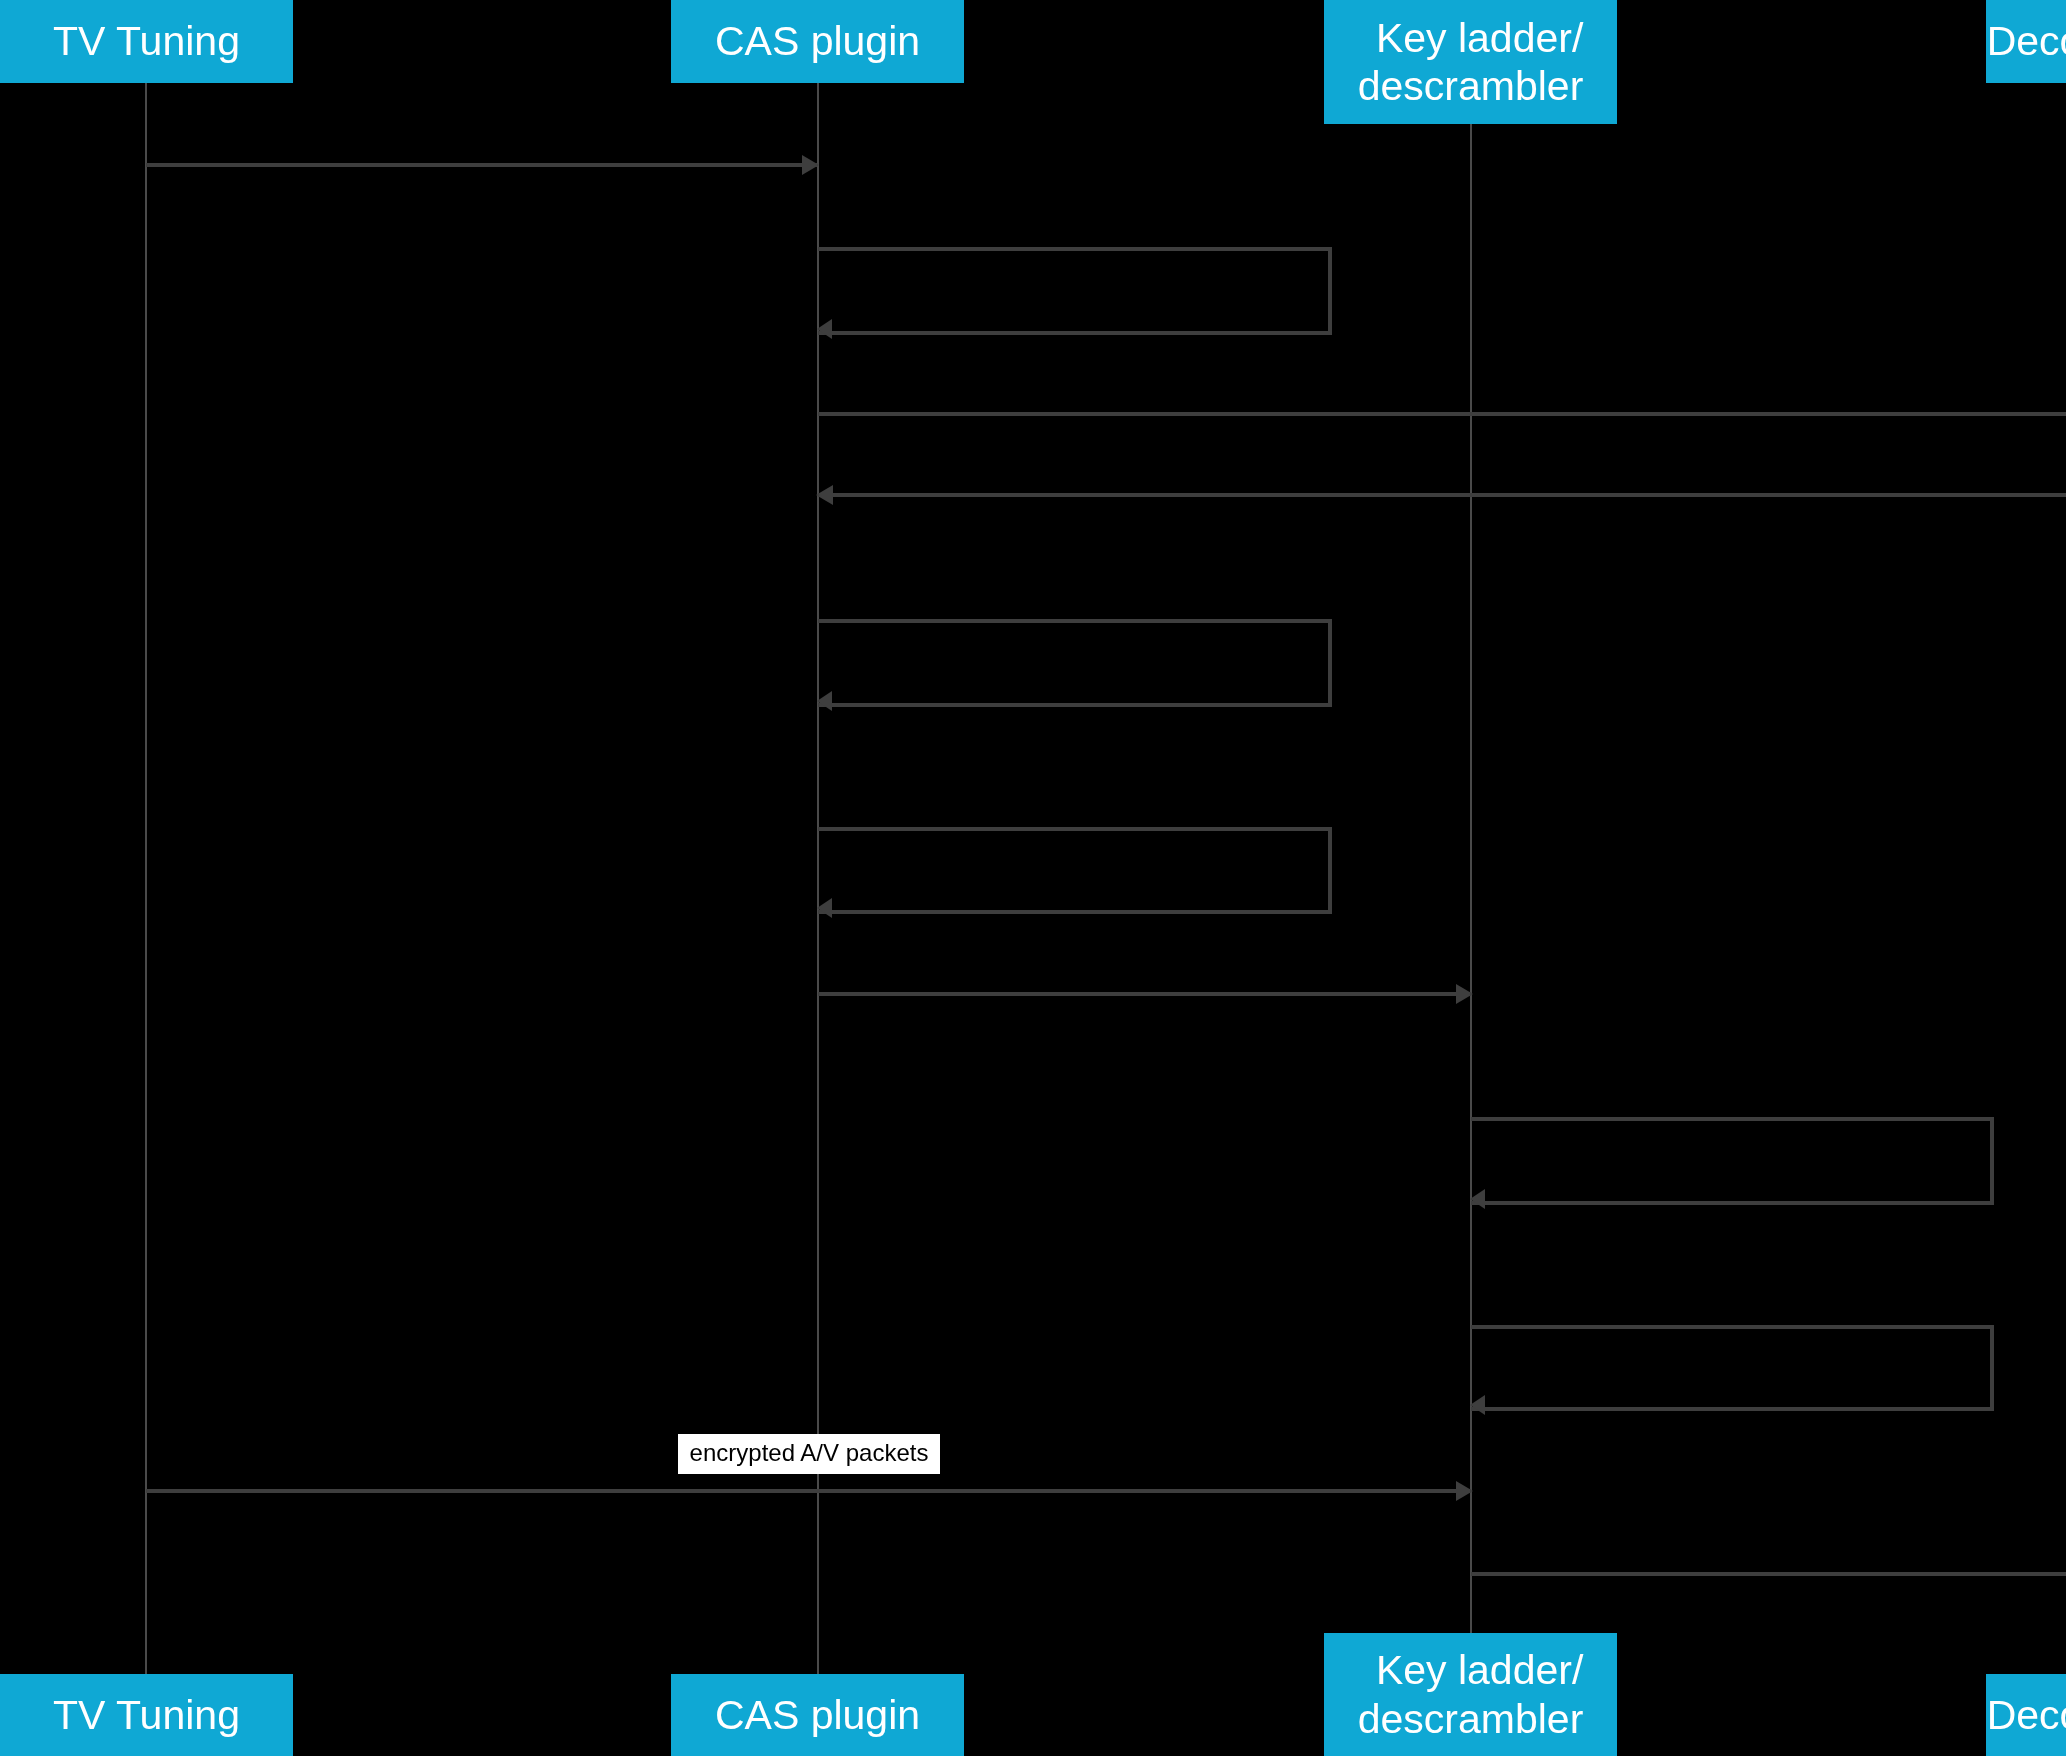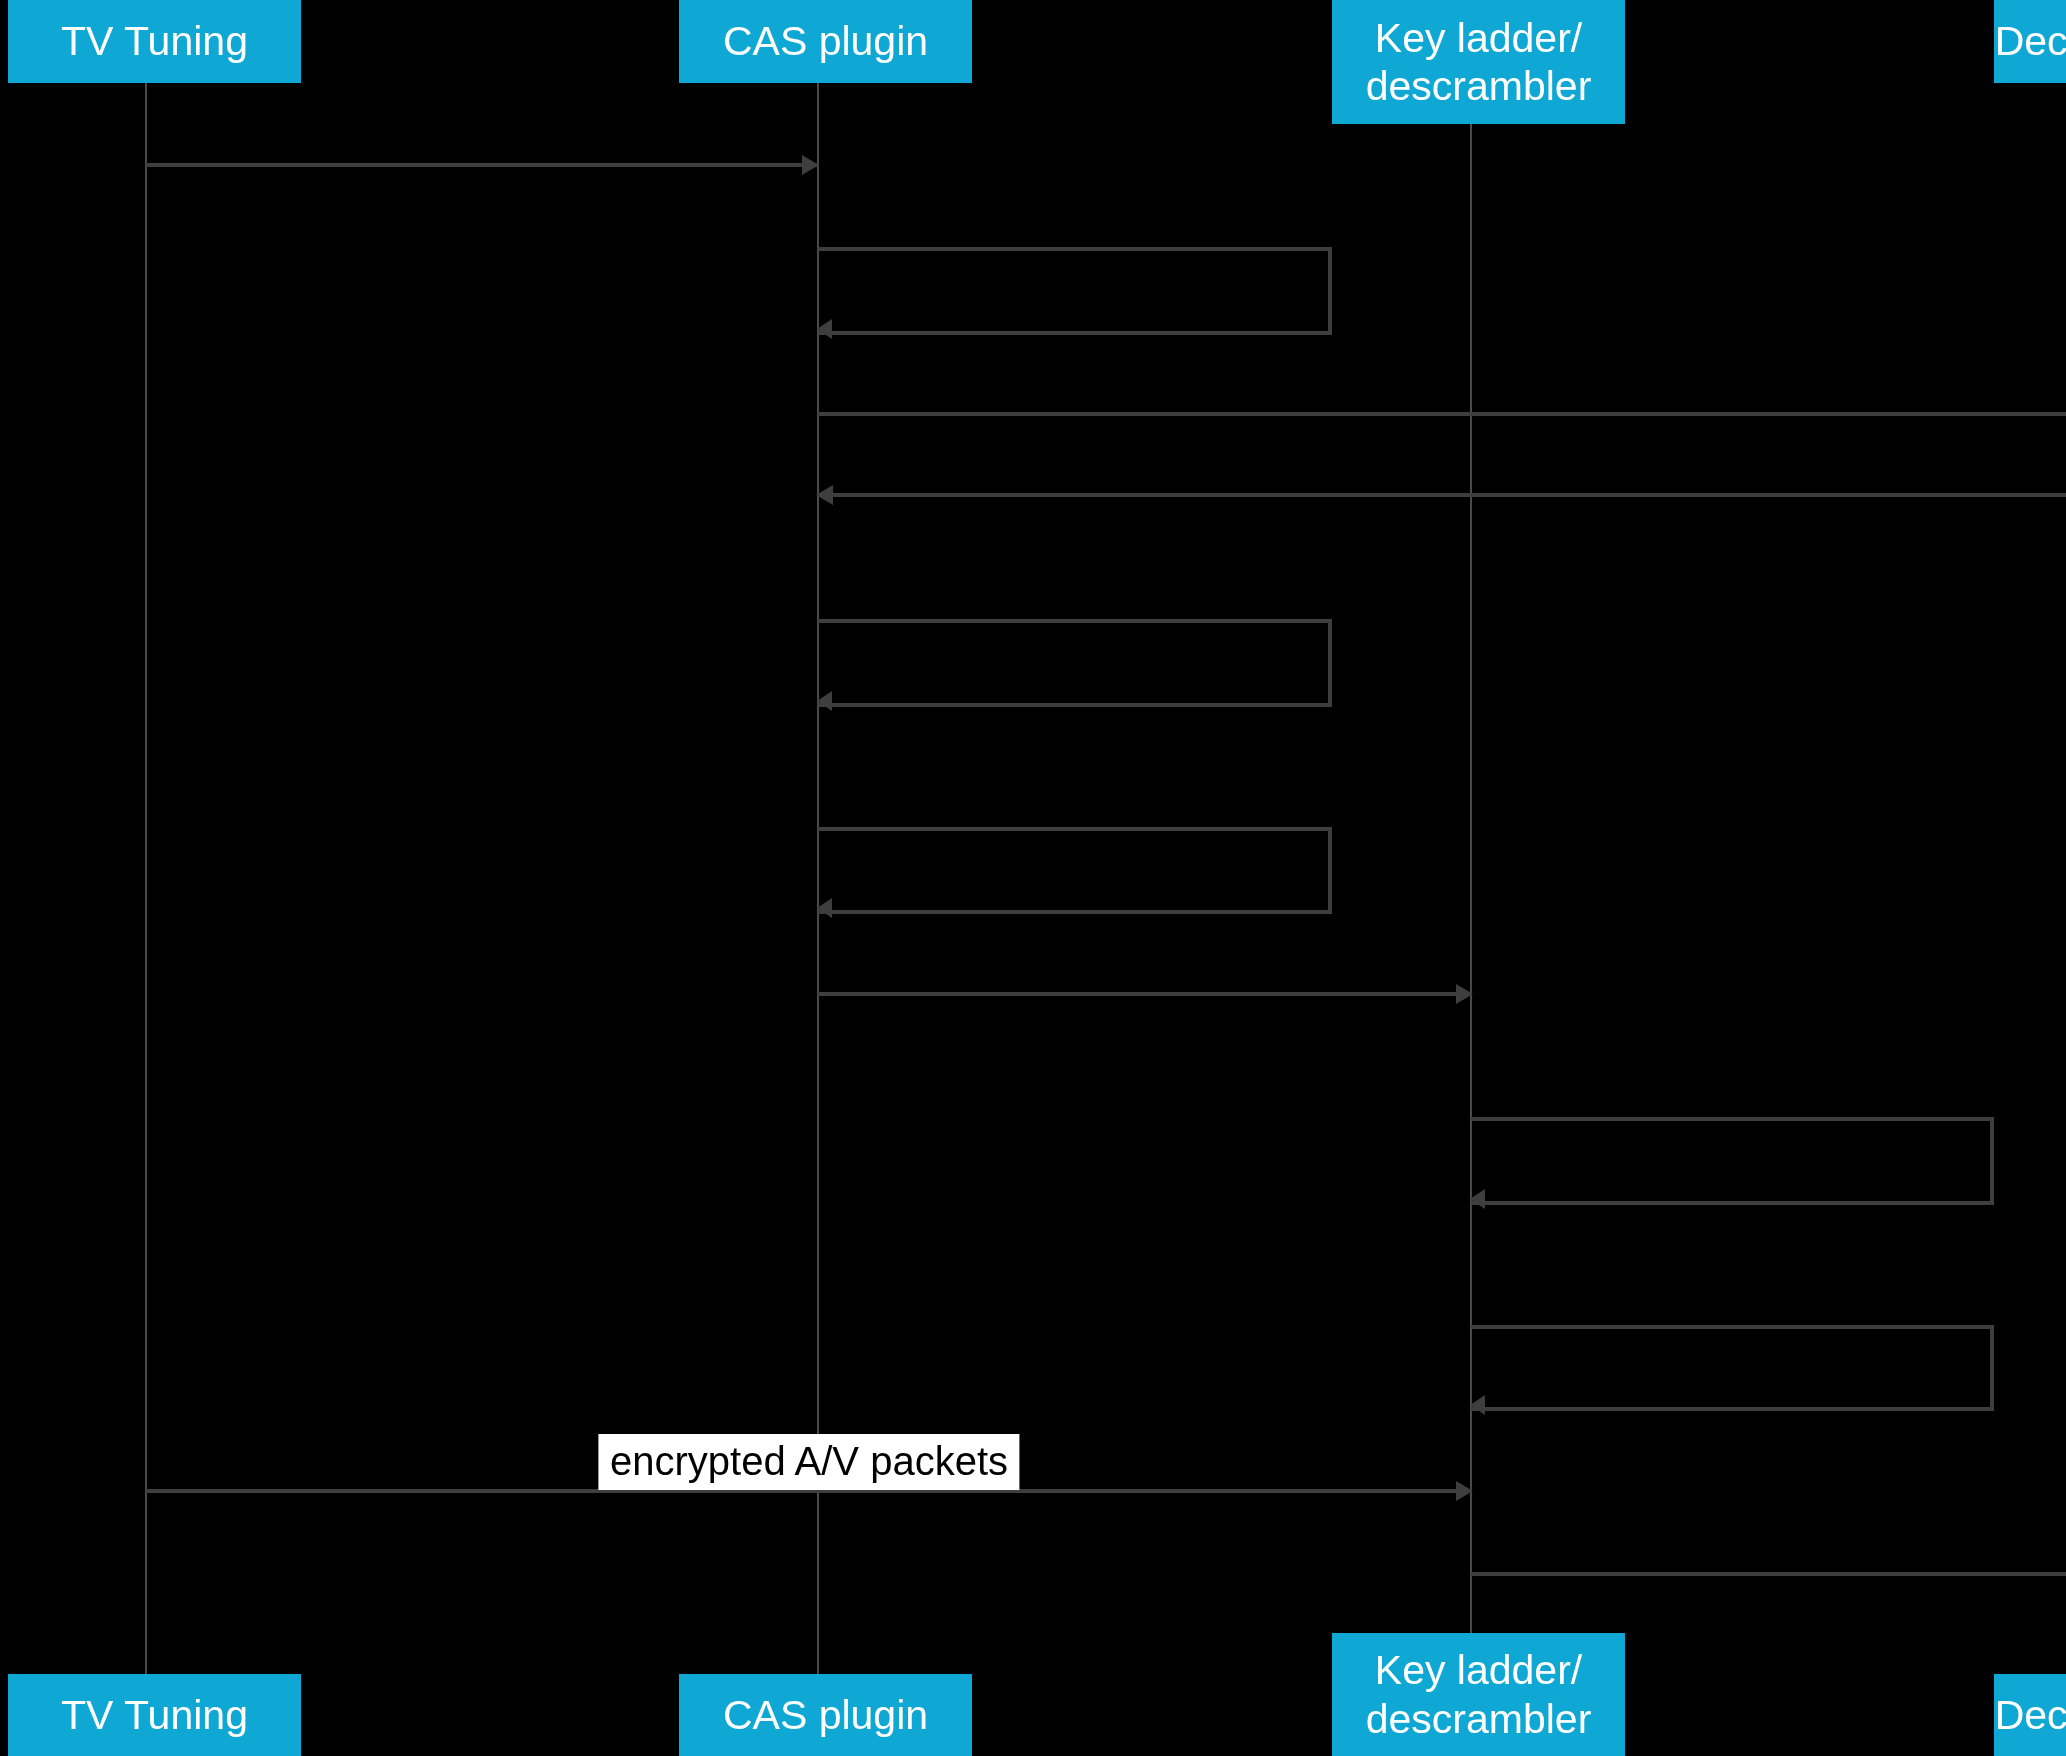--- a/index.html
+++ b/index.html
@@ -25,27 +25,26 @@
     background:var(--lifeline);
     z-index:1;
   }
   .participant{
     position:absolute;
     background:var(--cyan);
     color:var(--white);
     display:flex;
     align-items:center;
     justify-content:center;
-    text-align:center;
+    text-align:right;
     font-size:41px;
     font-weight:500;
     line-height:1.18;
     white-space:pre-line;
     z-index:4;
-    margin-left:8px;
   }
   .msg{
     position:absolute;
     height:4.1px;
     background:var(--line);
     z-index:3;
   }
   .head{
     position:absolute;
     width:0;height:0;
@@ -68,21 +67,21 @@
     bottom:-7.9px;
     left:-0.8px;
     border-right:15.7px solid var(--line);
     border-top:10px solid transparent;
     border-bottom:10px solid transparent;
   }
   .msg-label{
     position:absolute;
     background:var(--white);
     color:#000000;
-    font-size:40px;
+    font-size:24px;
     line-height:1.0;
     padding:6.6px 11.6px 9px 11.6px;
     transform:translateX(-50%);
     white-space:nowrap;
     z-index:5;
   }
 </style>
 </head>
 <body>
 

